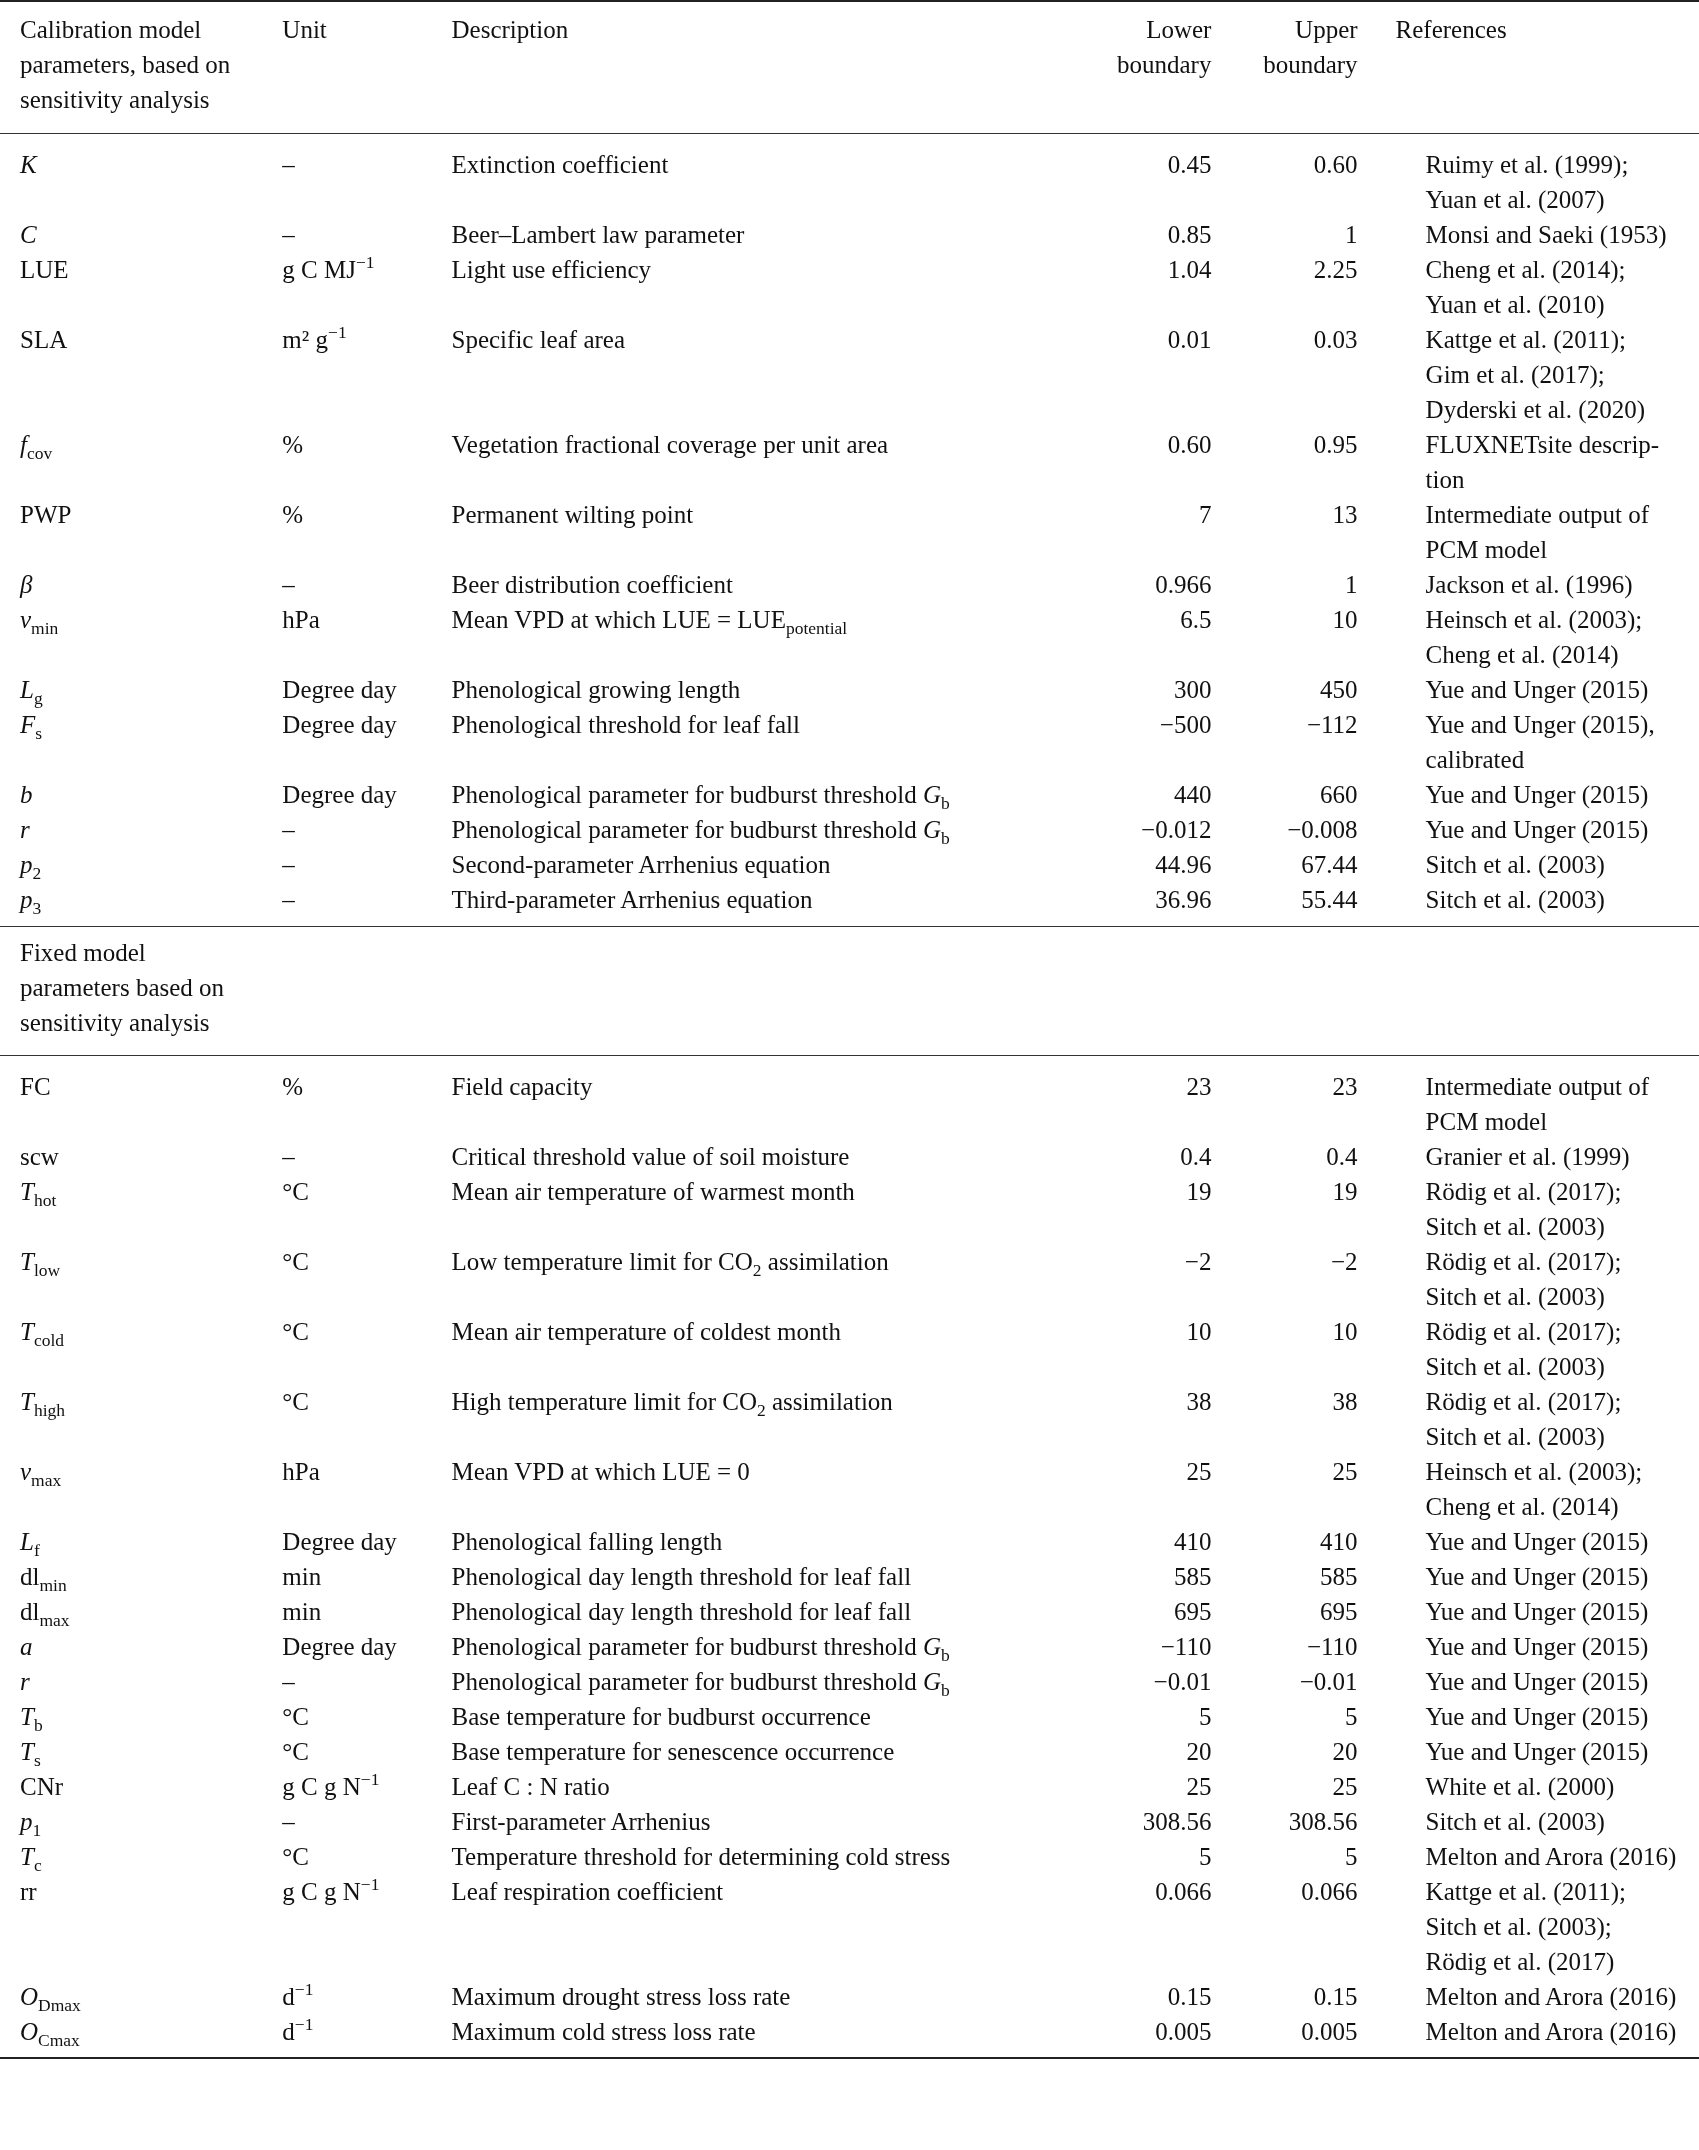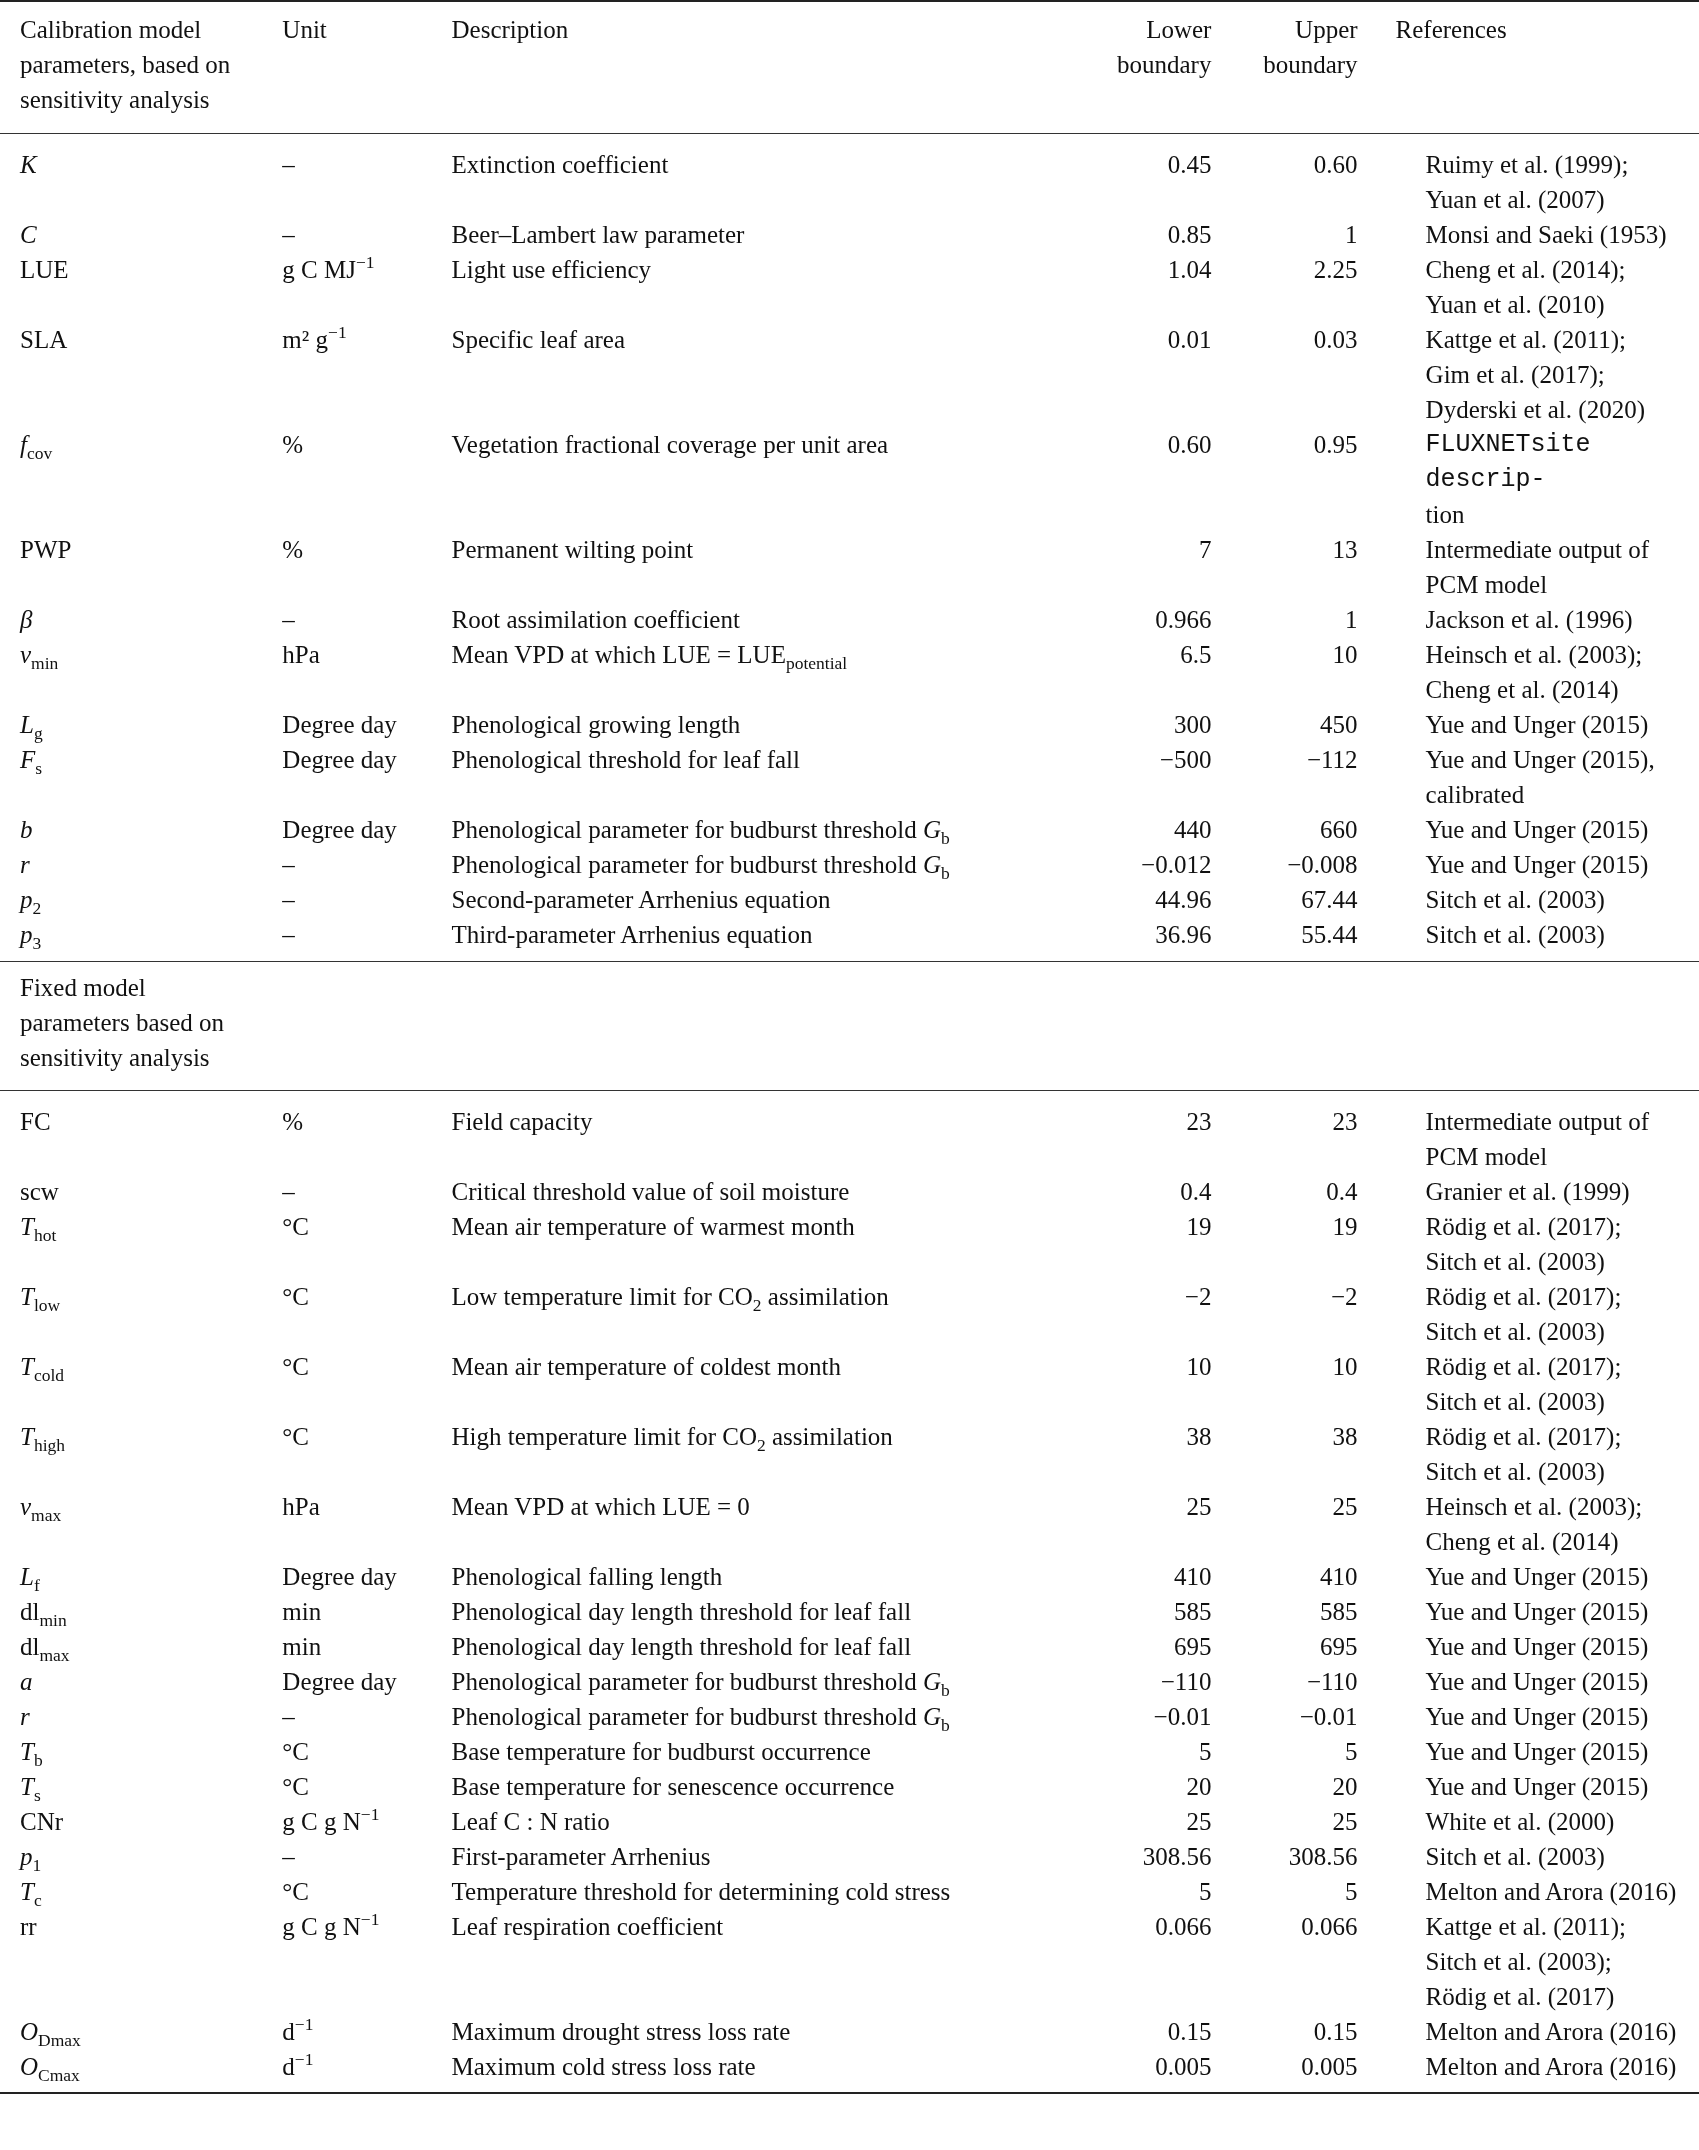--- a/index.html
+++ b/index.html
@@ -18,21 +18,21 @@
   th.c-low, th.c-up { text-align: right; }
   .hdr td, .hdr th { padding-top: 10px; padding-bottom: 16.4px; }
   .first td { padding-top: 13px; }
   .last td { padding-bottom: 8.2px; }
   .sec-hdr td { padding-top: 8.2px; padding-bottom: 15px; }
   .it { font-style: italic; }
   sub, sup { font-size: 70%; line-height: 0; }
   sub { vertical-align: -0.35em; }
   sup { vertical-align: 0.6em; }
   .ref-line { display: block; margin-left: 30px; }
-  .justify { text-align: justify; text-align-last: left; font-family: Liberation Mono, monospace; }
+  .justify { text-align: justify; text-align-last: left; }
 </style>
 </head>
 <body>
 
 <table>
   <thead>
     <tr class="hdr top-rule mid-rule">
       <th class="c-sym" style="width:214px;padding-right:33px;">Calibration model parameters, based on sensitivity analysis</th>
       <th class="c-unit">Unit</th>
       <th class="c-desc">Description</th>
@@ -104,21 +104,21 @@
         <td class="c-low">7</td>
         <td class="c-up">13</td>
         <td class="c-ref">
           <span class="ref-line">Intermediate output of</span>
           <span class="ref-line">PCM model</span>
         </td>
       </tr>
       <tr>
         <td class="c-sym"><span class="it">β</span></td>
         <td class="c-unit"><span>–</span></td>
-        <td class="c-desc"><span>Root assimilation coefficient</span></td>
+        <td class="c-desc"><span>Beer distribution coefficient</span></td>
         <td class="c-low">0.966</td>
         <td class="c-up">1</td>
         <td class="c-ref">
           <span class="ref-line">Jackson et al. (1996)</span>
         </td>
       </tr>
       <tr>
         <td class="c-sym"><span class="it">v</span><sub>min</sub></td>
         <td class="c-unit"><span>hPa</span></td>
         <td class="c-desc"><span>Mean VPD at which LUE = LUE</span><sub>potential</sub></td>

